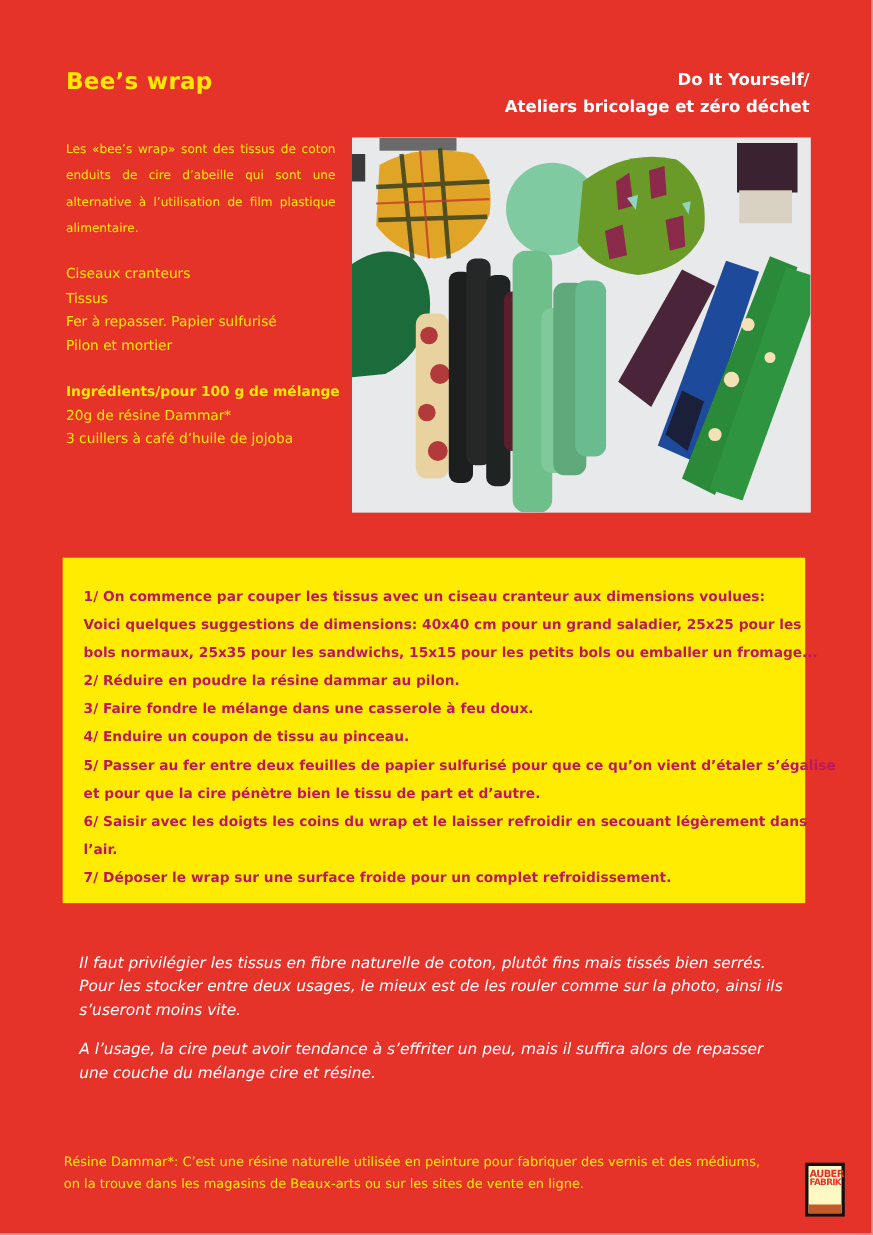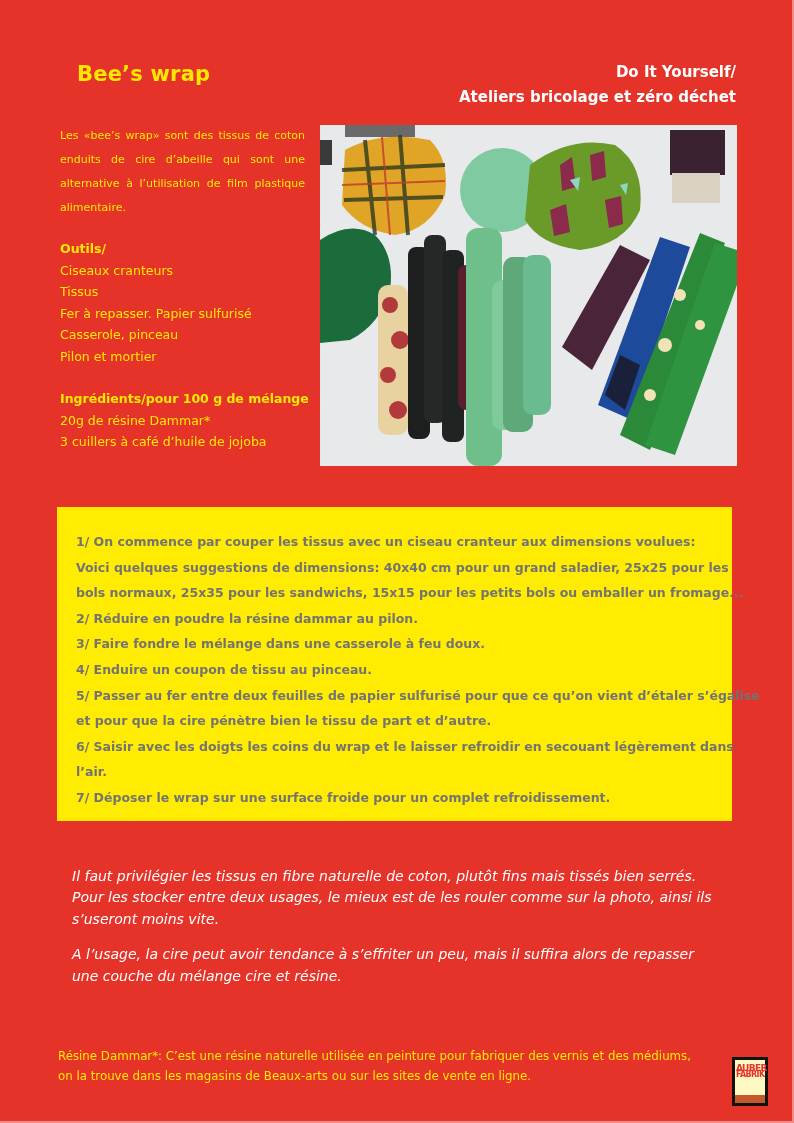--- a/index.html
+++ b/index.html
@@ -8,21 +8,20 @@
     background: #e5332a;
     font-family: "DejaVu Sans", sans-serif;
   }
   .edge-r { position: absolute; right: 0; top: 0; width: 2px; height: 1123px; background: #f08a84; }
   .edge-b { position: absolute; left: 0; bottom: 0; height: 2px; width: 794px; background: #f08a84; }
 
   .title {
     position: absolute; left: 60px; top: 62px;
     color: #ffe800; font-weight: bold; font-size: 21px; letter-spacing: 0.2px;
     font-family: "DejaVu Sans", sans-serif;
-    margin-left: 17px;
   }
   .header-right {
     position: absolute; right: 58px; top: 60px; text-align: right;
     color: #ffffff; font-weight: bold; font-size: 15px; line-height: 25px;
   }
 
   .intro {
     position: absolute; left: 60px; top: 124px; width: 245px;
     color: #ffe800; font-size: 11px; line-height: 24px; text-align: justify;
   }
@@ -36,21 +35,21 @@
   .lists .sp { height: 21px; }
 
   .photo {
     position: absolute; left: 320px; top: 125px; width: 417px; height: 341px;
     background: #e6e8ea; overflow: hidden;
   }
 
   .steps {
     position: absolute; left: 57px; top: 507px; width: 675px; height: 314px;
     background: #ffec00; box-sizing: border-box; padding: 22px 18px 0 19px;
-    color: #737373; font-size: 12.5px; font-weight: bold; line-height: 25.6px;
+    color: #be185d; font-size: 12.5px; font-weight: bold; line-height: 25.6px;
     font-family: "DejaVu Sans", sans-serif;
   }
   .steps div { white-space: nowrap; }
 
   .notes {
     position: absolute; left: 58px; top: 852px; width: 680px;
     color: #ffffff; font-style: italic; font-size: 14px; line-height: 21.4px;
     font-family: "DejaVu Sans", sans-serif;
   }
   .notes p { margin: 14px; }
@@ -83,25 +82,23 @@
 <div class="header-right">
   <div>Do It Yourself/</div>
   <div>Ateliers bricolage et zéro déchet</div>
 </div>
 
 <div class="intro">
   <p>Les «bee’s wrap» sont des tissus de coton enduits de cire d’abeille qui sont une alternative à l’utilisation de film plastique alimentaire.</p>
 </div>
 
 <div class="lists">
-  <div class="h">Outils/</div>
   <div>Ciseaux cranteurs</div>
   <div>Tissus</div>
   <div>Fer à repasser. Papier sulfurisé</div>
-  <div>Casserole, pinceau</div>
   <div>Pilon et mortier</div>
   <div class="sp"></div>
   <div class="h">Ingrédients/pour 100 g de mélange</div>
   <div>20g de résine Dammar*</div>
   <div>3 cuillers à café d’huile de jojoba</div>
 </div>
 
 <div class="photo" title="Rolled and jar-covering beeswax wraps in various fabric patterns on a white table">
   <svg width="417" height="341" viewBox="0 0 417 341" xmlns="http://www.w3.org/2000/svg">
     <rect width="417" height="341" fill="#e8e9eb"></rect>

